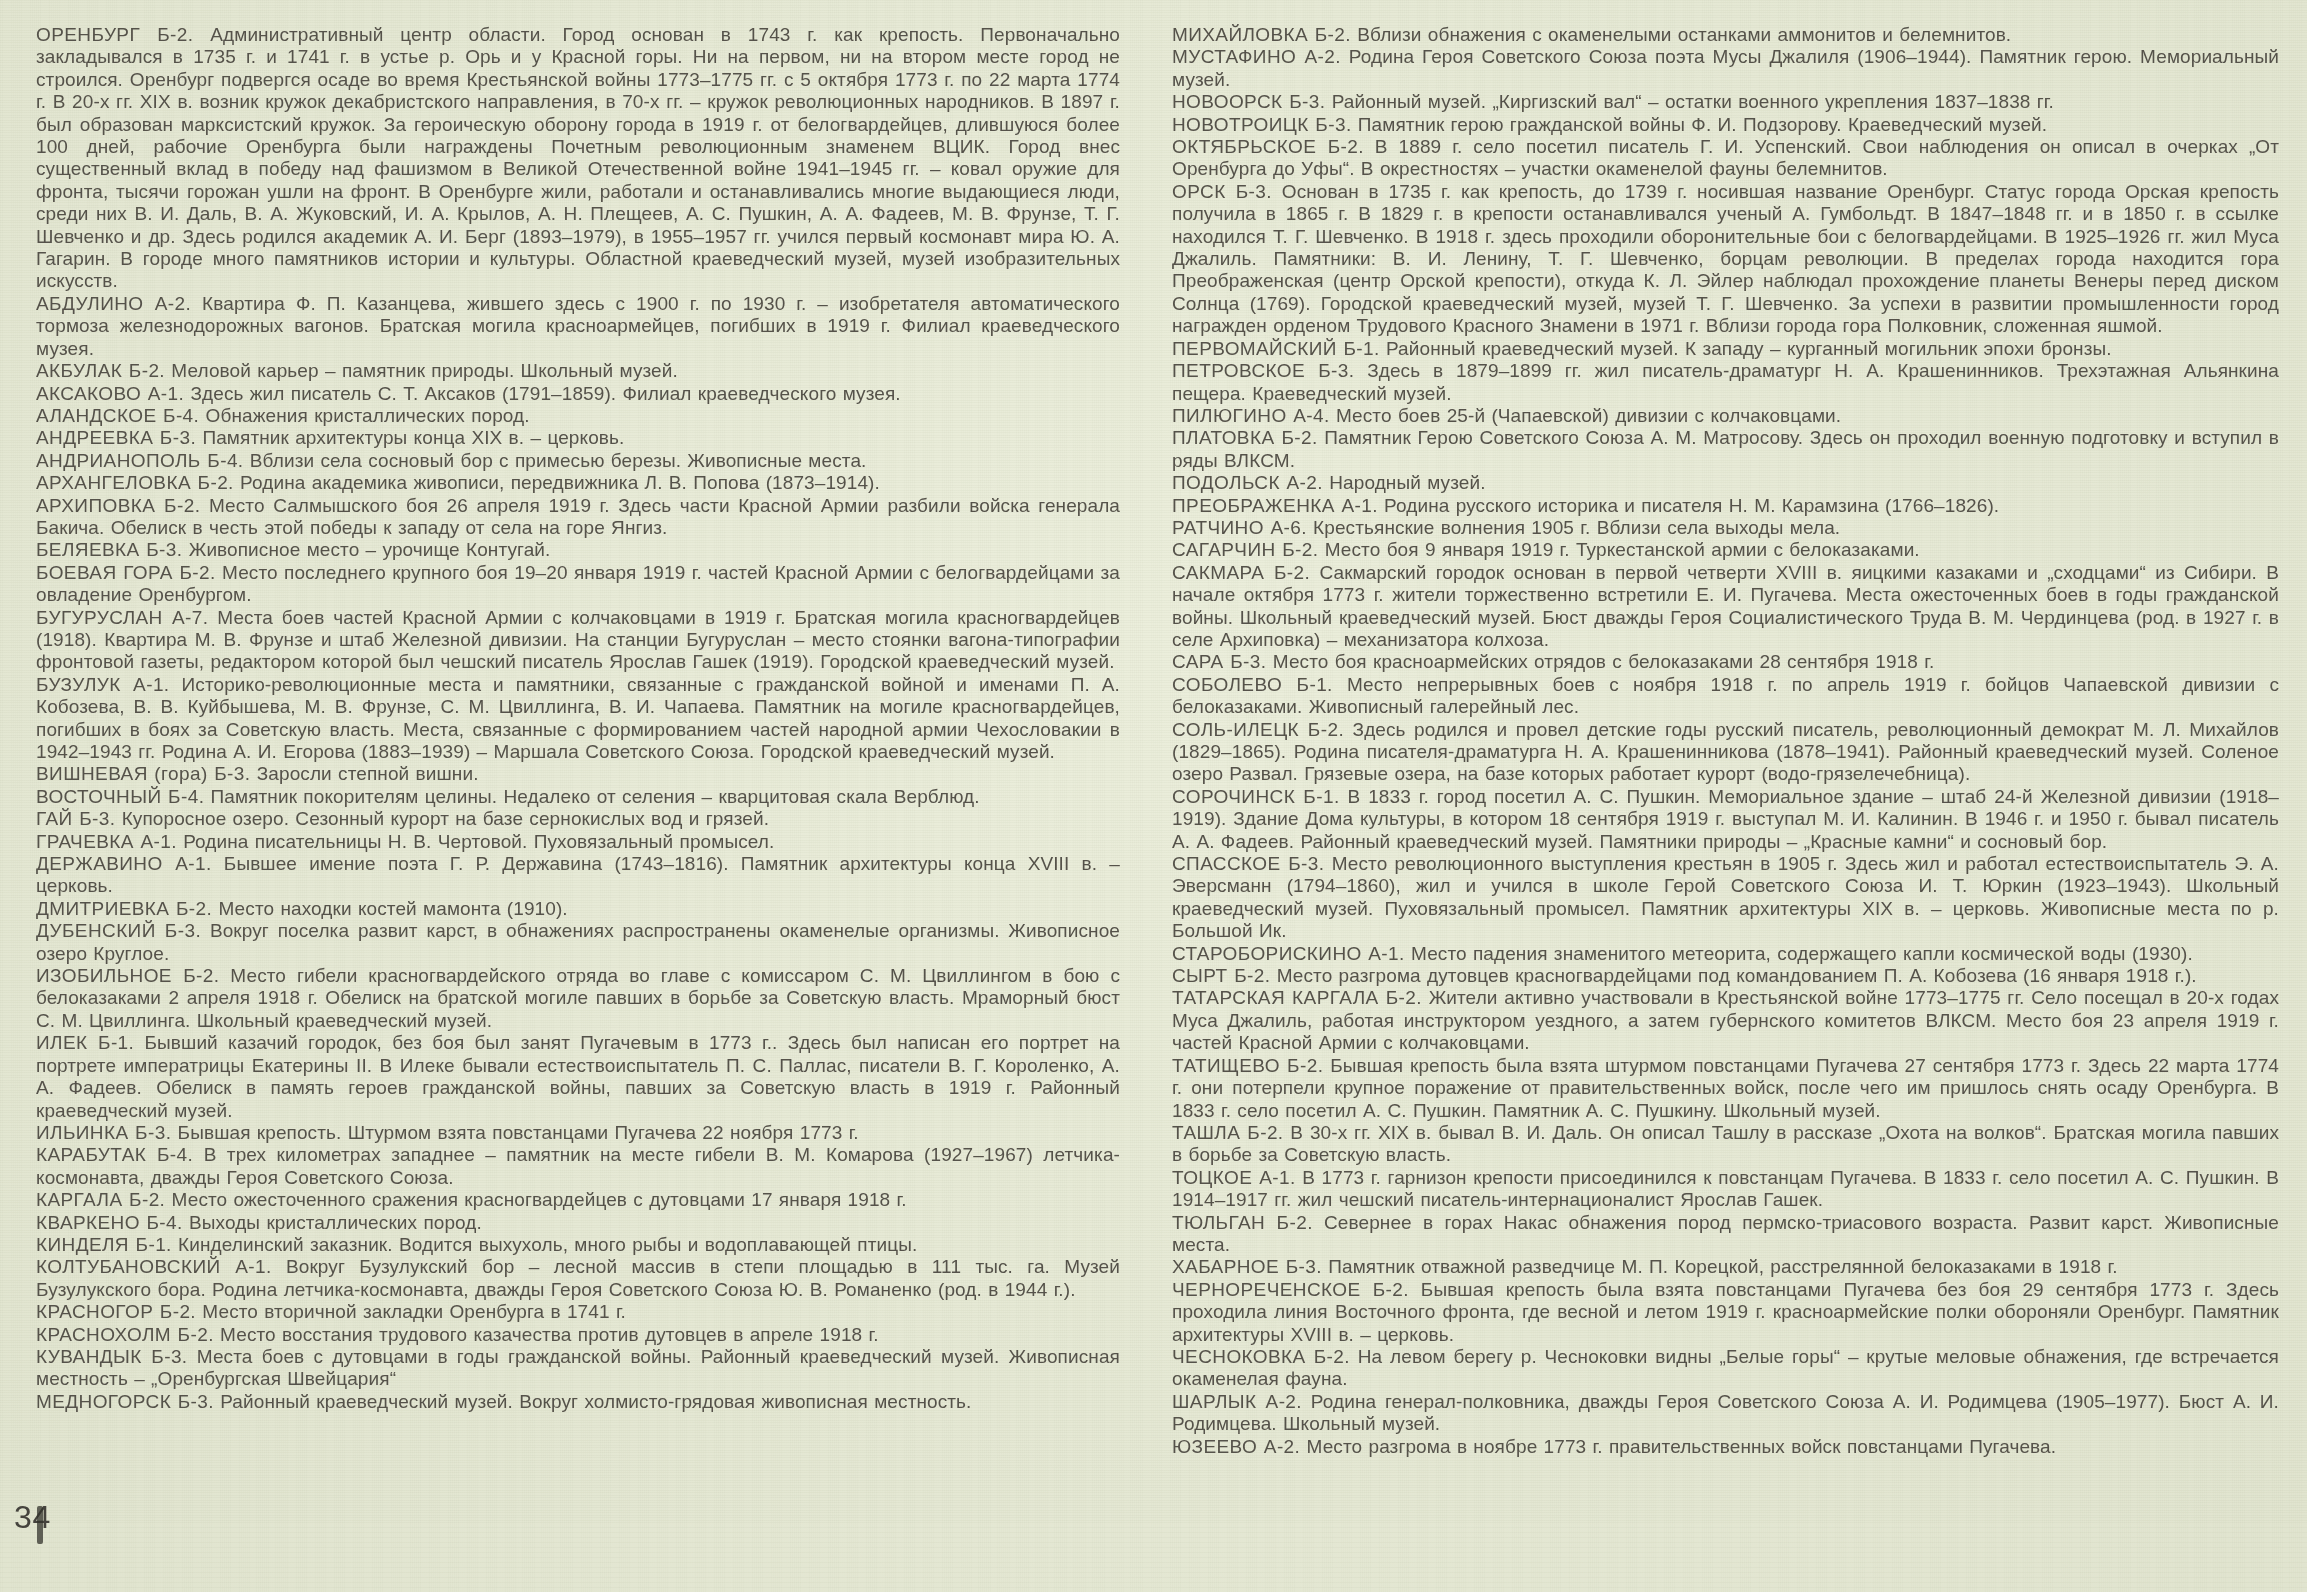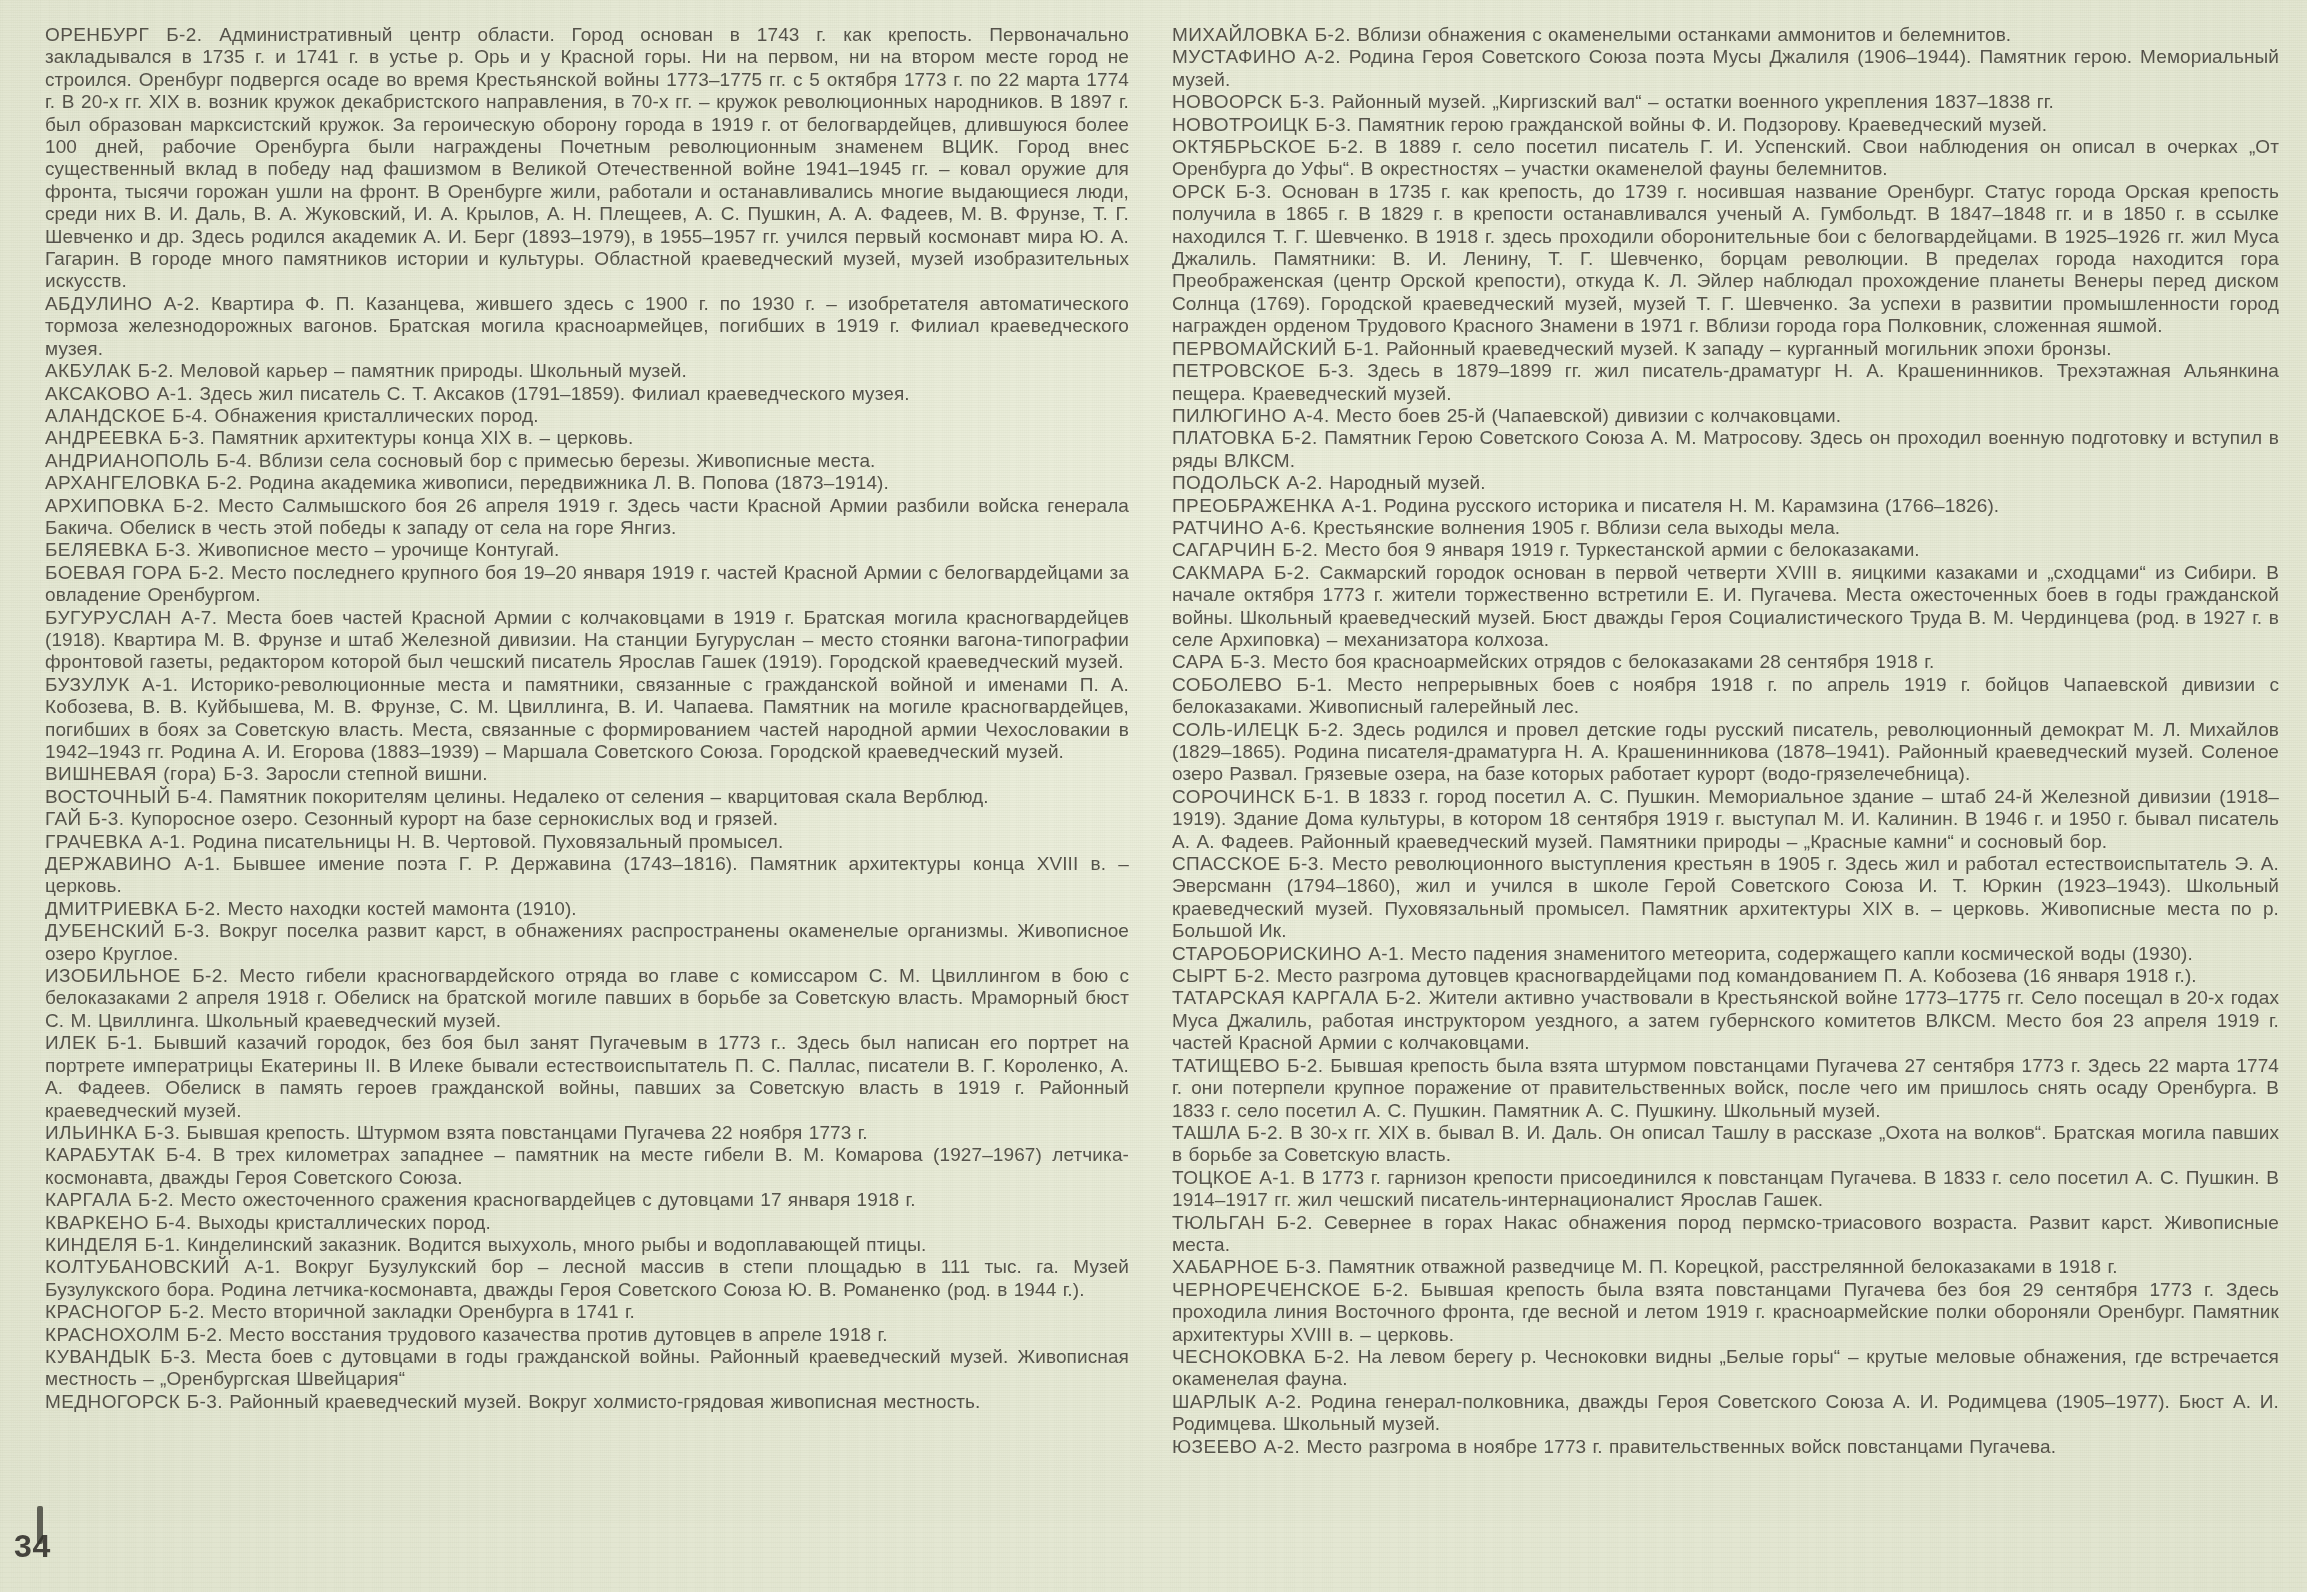--- a/index.html
+++ b/index.html
@@ -23,29 +23,28 @@
       repeating-linear-gradient(90deg, rgba(90,100,60,0.02) 0 0.6px, rgba(0,0,0,0) 0.6px 1.9px),
       radial-gradient(ellipse at 50% 40%, rgba(255,255,250,0.10), rgba(70,80,40,0.05) 95%);
     pointer-events:none;
   }
   .column{
     position:absolute;top:24px;
     font-size:19px;line-height:22.4px;
     letter-spacing:0.1px;word-spacing:0.9px;
     text-align:justify;
   }
-  .column-left{left:45px;width:1084px;}
+  .column-left{left:36px;width:1084px;}
   .column-right{left:1172px;width:1107px;}
   .entry{margin:0;padding:0;}
   .entry-head{letter-spacing:0.4px;}
   .page-number{
     position:absolute;left:14px;top:1499px;
-    font-size:32px;font-weight:bold;color:var(--pagenum);
+    font-size:32px;font-weight:normal;color:var(--pagenum);
     letter-spacing:0.6px;
-    margin-top:29px;
   }
   .scan-artifact{
     position:absolute;left:37px;top:1506px;width:5.7px;height:38px;
     background:#33332c;border-radius:1.9px;opacity:.75;
   }
 </style>
 </head>
 <body>
 
 <div class="scan-texture"></div>

